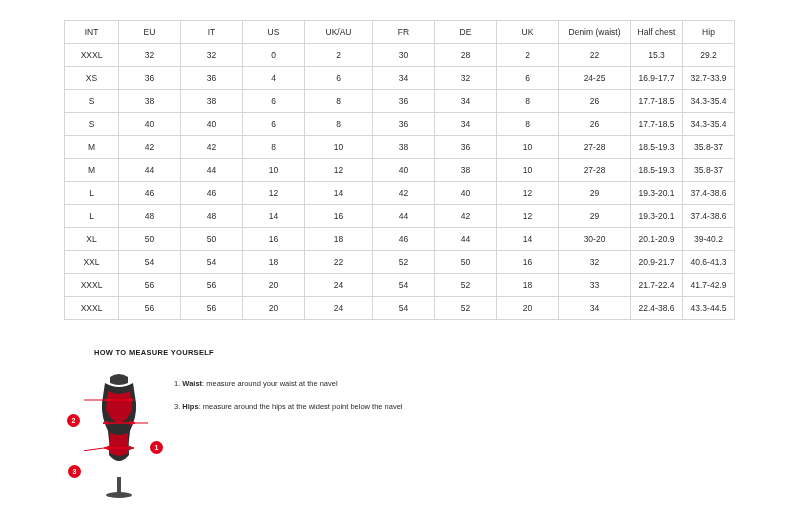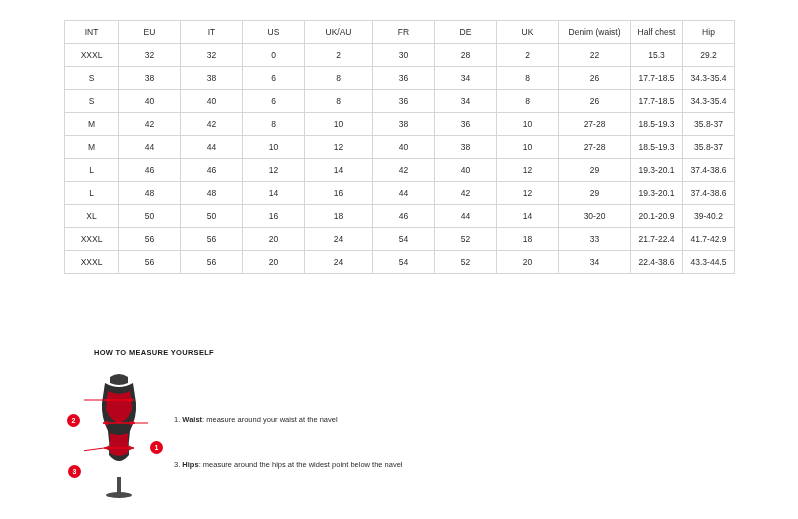--- a/index.html
+++ b/index.html
@@ -93,21 +93,20 @@
   }
   .steps-col {
     padding-top: 10px;
     flex: 1 1 auto;
   }
   .step {
     font-size: 7.5px;
     color: #2b2b2b;
     margin-bottom: 14px;
     line-height: 1.2;
-    margin-top: 36px;
   }
   .step b { font-weight: bold; }
 
   
   .mannequin {
     position: absolute;
     left: 20px;
     top: 0;
     width: 70px;
     height: 130px;
@@ -171,20 +170,33 @@
           <td>0</td>
           <td>2</td>
           <td>30</td>
           <td>28</td>
           <td>2</td>
           <td>22</td>
           <td class="left-cell">15.3</td>
           <td class="left-cell">29.2</td>
         </tr>
         <tr>
+          <td>XS</td>
+          <td>36</td>
+          <td>36</td>
+          <td>4</td>
+          <td>6</td>
+          <td>34</td>
+          <td>32</td>
+          <td>6</td>
+          <td>24-25</td>
+          <td class="left-cell">16.9-17.7</td>
+          <td class="left-cell">32.7-33.9</td>
+        </tr>
+        <tr>
           <td>S</td>
           <td>38</td>
           <td>38</td>
           <td>6</td>
           <td>8</td>
           <td>36</td>
           <td>34</td>
           <td>8</td>
           <td>26</td>
           <td class="left-cell">17.7-18.5</td>
@@ -262,20 +274,33 @@
           <td>16</td>
           <td>18</td>
           <td>46</td>
           <td>44</td>
           <td>14</td>
           <td>30-20</td>
           <td class="left-cell">20.1-20.9</td>
           <td class="left-cell">39-40.2</td>
         </tr>
         <tr>
+          <td>XXL</td>
+          <td>54</td>
+          <td>54</td>
+          <td>18</td>
+          <td>22</td>
+          <td>52</td>
+          <td>50</td>
+          <td>16</td>
+          <td>32</td>
+          <td class="left-cell">20.9-21.7</td>
+          <td class="left-cell">40.6-41.3</td>
+        </tr>
+        <tr>
           <td>XXXL</td>
           <td>56</td>
           <td>56</td>
           <td>20</td>
           <td>24</td>
           <td>54</td>
           <td>52</td>
           <td>18</td>
           <td>33</td>
           <td class="left-cell">21.7-22.4</td>

